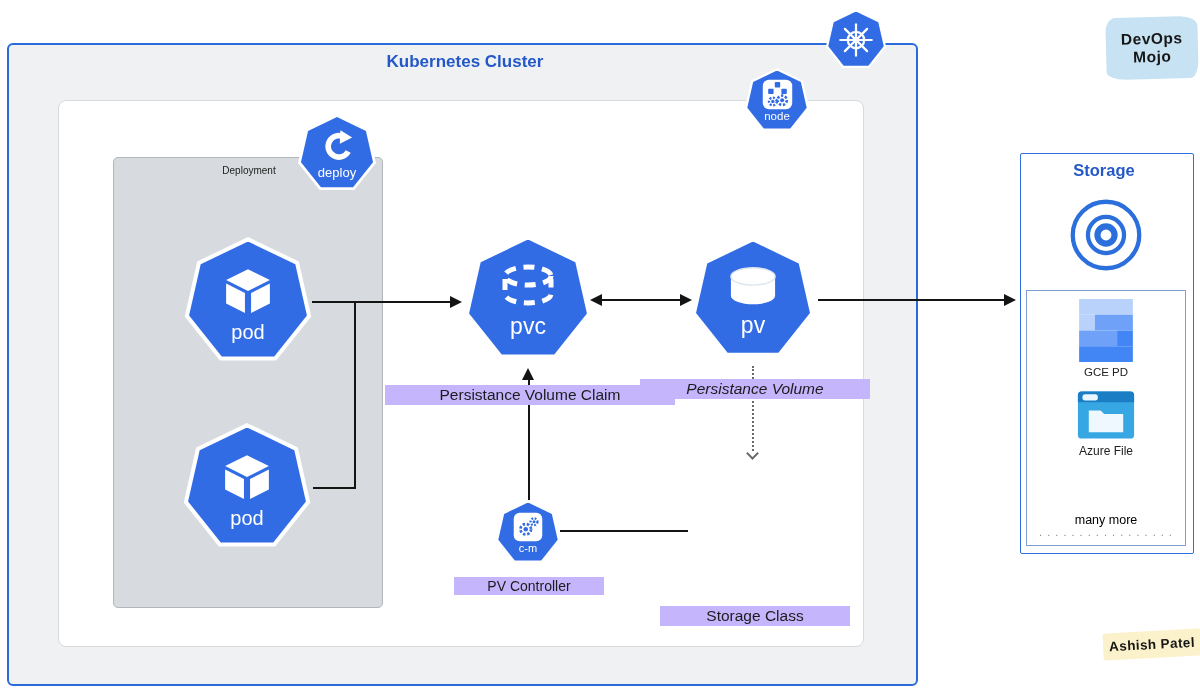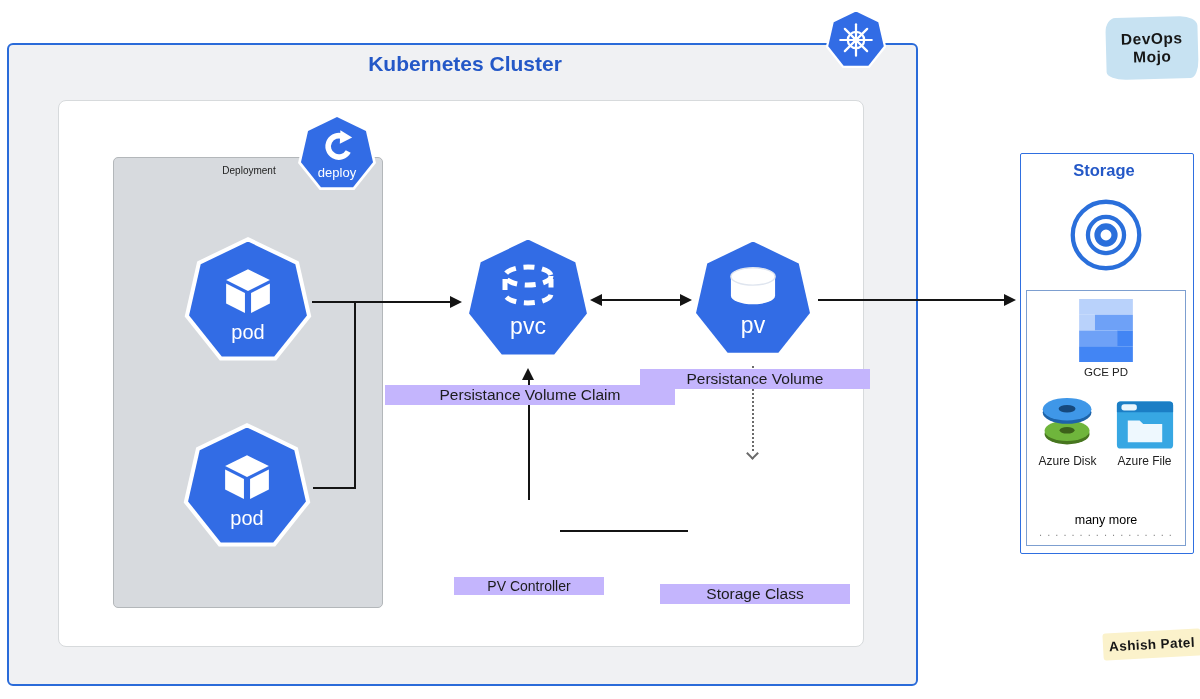--- a/index.html
+++ b/index.html
@@ -6,21 +6,21 @@
   * { box-sizing:border-box; }
   .canvas {
     position:relative; width:1200px; height:699px; background:#fff;
     font-family:"Liberation Sans", sans-serif; overflow:hidden;
     color:var(--text-color,#1c1c1c);
   }
   
   .cluster-box { position:absolute; left:7px; top:43px; width:911px; height:643px;
     background:var(--cluster-fill,#f0f1f3); border:2px solid var(--cluster-border,#2a6bd9); border-radius:6px; }
   .cluster-title { position:absolute; left:300px; top:52px; width:330px; text-align:center;
-    font-size:21px; font-weight:bold; color:var(--heading-blue,#2458c7); }
+    font-size:17px; font-weight:bold; color:var(--heading-blue,#2458c7); }
   .inner-box { position:absolute; left:58px; top:100px; width:806px; height:547px;
     background:#fff; border:1.5px solid var(--inner-border,#d7dadc); border-radius:8px; }
   .deployment-box { position:absolute; left:113px; top:157px; width:270px; height:451px;
     background:var(--deployment-fill,#d7dade); border:1px solid var(--deployment-border,#b3b7ba); border-radius:5px; }
   .deployment-label { position:absolute; left:160px; top:165px; width:178px; text-align:center; font-size:10px; }
 
   
   .hline { position:absolute; height:2px; background:var(--line-color,#141414); }
   .vline { position:absolute; width:2px; background:var(--line-color,#141414); }
   .ar { position:absolute; width:0; height:0; }
@@ -99,22 +99,22 @@
   <div class="ar ar-r" style="left:1004px;top:294px;"></div>
 
   <div class="vline" style="left:528px;top:379px;height:121px;"></div>
   <div class="ar ar-u" style="left:522px;top:368px;"></div>
   <div class="hline" style="left:560px;top:530px;width:128px;"></div>
 
   <div class="dotv" style="left:752px;top:366px;height:85px;"></div>
   <div class="chev" style="left:748px;top:449px;"></div>
 
   <div class="caption" style="left:385px;top:385px;width:290px;">Persistance Volume Claim</div>
-  <div class="caption" style="left:640px;top:369px;width:230px;">Persistance Volume</div>
-  <div class="caption" style="left:660px;top:584px;width:190px;">Storage Class</div>
+  <div class="caption" style="left:640px;top:379px;width:230px;font-style:italic;">Persistance Volume</div>
+  <div class="caption" style="left:660px;top:606px;width:190px;">Storage Class</div>
   <div class="caption small" style="left:454px;top:577px;width:150px;">PV Controller</div>
 
   <div class="hex" style="left:297px;top:114px;width:80px;height:80px;--rim:3px;">
     <div class="rim"></div>
       <div class="fill"></div>
     <div class="content">
       <svg width="36" height="36" viewBox="0 0 64 64">
         <path d="M44,14 A19,19 0 1 0 52,40" fill="none" stroke="#fff" stroke-width="10"></path>
         <polygon points="38,2 59,15 37,26" fill="#fff"></polygon>
       </svg>
@@ -170,21 +170,54 @@
     <div class="content">
       <svg width="62" height="48" viewBox="0 0 64 50">
         <path d="M9,13 V33 A23,9 0 0 0 55,33 V13 Z" fill="#fff"></path>
         <ellipse cx="32" cy="13" rx="23" ry="9" fill="#fff" stroke="#dfe5ef" stroke-width="1.5"></ellipse>
       </svg>
       <div class="hex-label" style="font-size:23px;margin-top:2px;">pv</div>
     </div>
   </div>
 
 
-
+  <div class="hex" style="left:495px;top:500px;width:66px;height:66px;--rim:2.5px;">
+    <div class="rim"></div>
+      <div class="fill"></div>
+    <div class="content">
+      <svg width="30" height="30" viewBox="0 0 40 40">
+        <rect x="1" y="1" width="38" height="38" rx="8" fill="#fff"></rect>
+        <circle cx="17" cy="23" r="7" fill="none" stroke="#326ce5" stroke-width="3.6" stroke-dasharray="3.2 2.4"></circle>
+        <circle cx="17" cy="23" r="3" fill="#326ce5"></circle>
+        <circle cx="28" cy="13" r="4.6" fill="none" stroke="#326ce5" stroke-width="3" stroke-dasharray="2.4 2"></circle>
+        <circle cx="28" cy="13" r="2" fill="#326ce5"></circle>
+      </svg>
+      <div class="hex-label" style="font-size:11px;margin-top:1px;">c-m</div>
+    </div>
+  </div>
+
+  <div class="hex" style="left:744px;top:68px;width:66px;height:66px;--rim:2.5px;">
+    <div class="rim"></div>
+      <div class="fill"></div>
+    <div class="content">
+      <svg width="31" height="31" viewBox="0 0 40 40">
+        <rect x="1" y="1" width="38" height="38" rx="8" fill="#fff"></rect>
+        <g fill="#326ce5">
+          <rect x="16.5" y="4" width="7" height="7" rx="1"></rect>
+          <rect x="8" y="12.5" width="7" height="7" rx="1"></rect>
+          <rect x="25" y="12.5" width="7" height="7" rx="1"></rect>
+        </g>
+        <circle cx="14" cy="29" r="5" fill="none" stroke="#326ce5" stroke-width="3" stroke-dasharray="2.6 2"></circle>
+        <circle cx="14" cy="29" r="2.2" fill="#326ce5"></circle>
+        <circle cx="26" cy="27.5" r="6" fill="none" stroke="#326ce5" stroke-width="3.4" stroke-dasharray="3 2.2"></circle>
+        <circle cx="26" cy="27.5" r="2.6" fill="#326ce5"></circle>
+      </svg>
+      <div class="hex-label" style="font-size:11.5px;margin-top:1px;">node</div>
+    </div>
+  </div>
 
   <div class="hex" style="left:825px;top:9px;width:62px;height:62px;--rim:2.5px;">
     <div class="rim"></div>
       <div class="fill"></div>
     <div class="content">
       <svg width="42" height="42" viewBox="0 0 64 64">
         <g stroke="#fff" stroke-width="3.4" stroke-linecap="round">
           <circle cx="32" cy="32" r="12.5" fill="none"></circle>
           <line x1="32" y1="8" x2="32" y2="56"></line>
           <line x1="8" y1="32" x2="56" y2="32"></line>
@@ -221,31 +254,20 @@
           <g fill="#4285f4">
               <rect x="41" y="34" width="17" height="17"></rect>
               <rect x="0" y="51" width="58" height="17"></rect>
             </g>
         </svg>
         <div class="plabel">GCE PD</div>
       </div>
     </div>
     <div class="prow">
       <div class="pcell">
-        <svg width="62" height="60" viewBox="0 0 64 64">
-          <ellipse cx="31" cy="47" rx="24" ry="11" fill="#47761f"></ellipse>
-          <ellipse cx="31" cy="43.5" rx="24" ry="11" fill="#6fb53c"></ellipse>
-          <ellipse cx="31" cy="43" rx="8" ry="3.5" fill="#3c611a"></ellipse>
-          <ellipse cx="31" cy="24" rx="26" ry="12" fill="#1e63a8"></ellipse>
-          <ellipse cx="31" cy="20.5" rx="26" ry="12" fill="#3f97e8"></ellipse>
-          <ellipse cx="31" cy="20" rx="9" ry="4" fill="#16487c"></ellipse>
-        </svg>
-        <div class="plabel" style="font-size:12px;">Azure Disk</div>
-      </div>
-      <div class="pcell">
         <svg width="58" height="50" viewBox="0 0 64 54">
           <rect x="1" y="1" width="62" height="52" rx="4" fill="#37a7e3"></rect>
           <path d="M1,13 V5 a4,4 0 0 1 4,-4 h54 a4,4 0 0 1 4,4 v8 z" fill="#1b7ec5"></path>
           <rect x="6" y="4" width="17" height="7" rx="3" fill="#eaf6fd"></rect>
           <path d="M13,22 h13 l4,4 h21 v20 h-38 z" fill="#eef8fe"></path>
         </svg>
         <div class="plabel" style="font-size:12px;">Azure File</div>
       </div>
     </div>
     <div class="pfoot">

